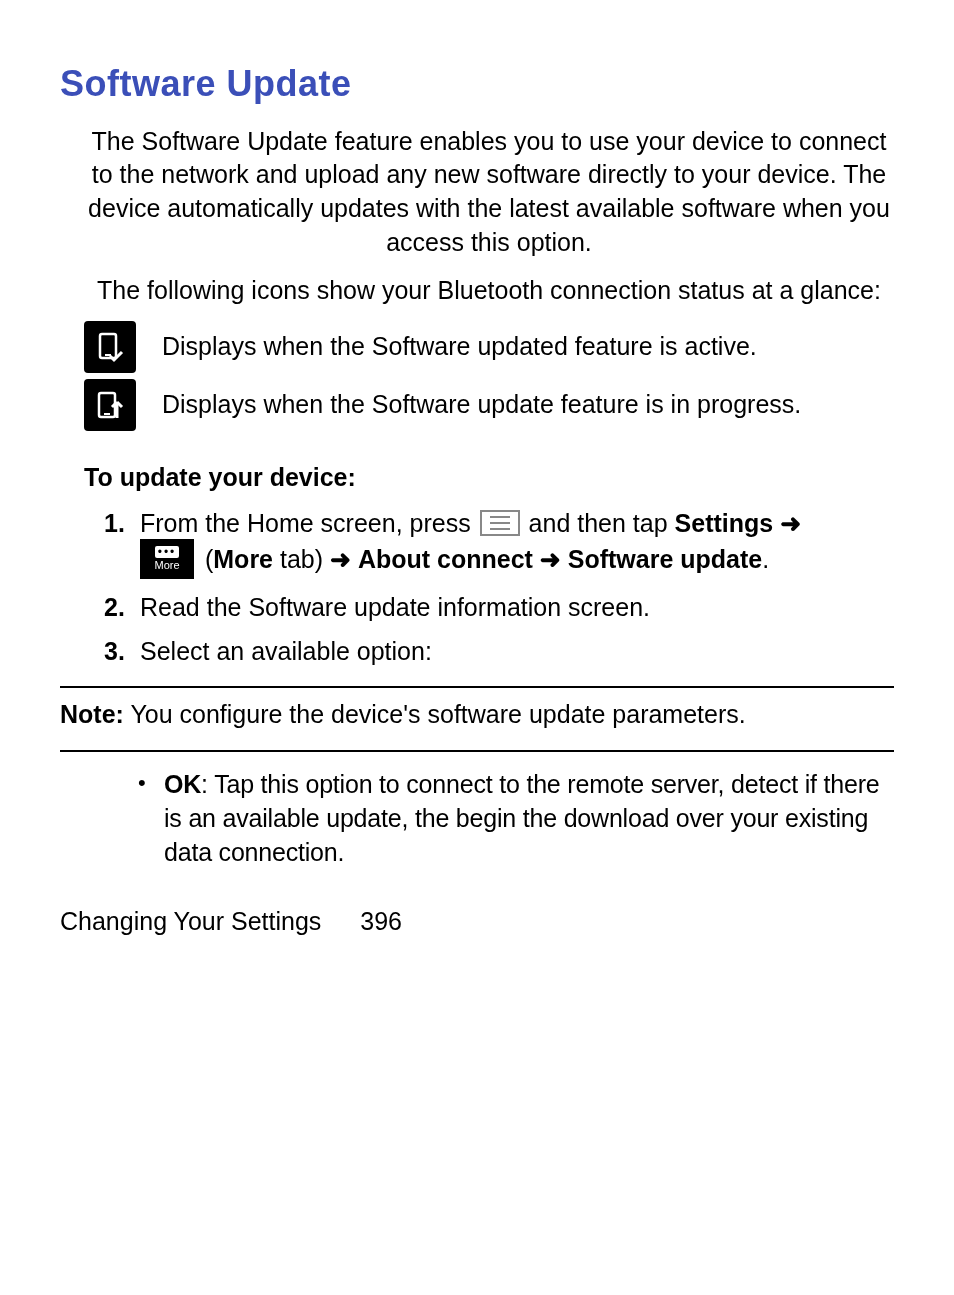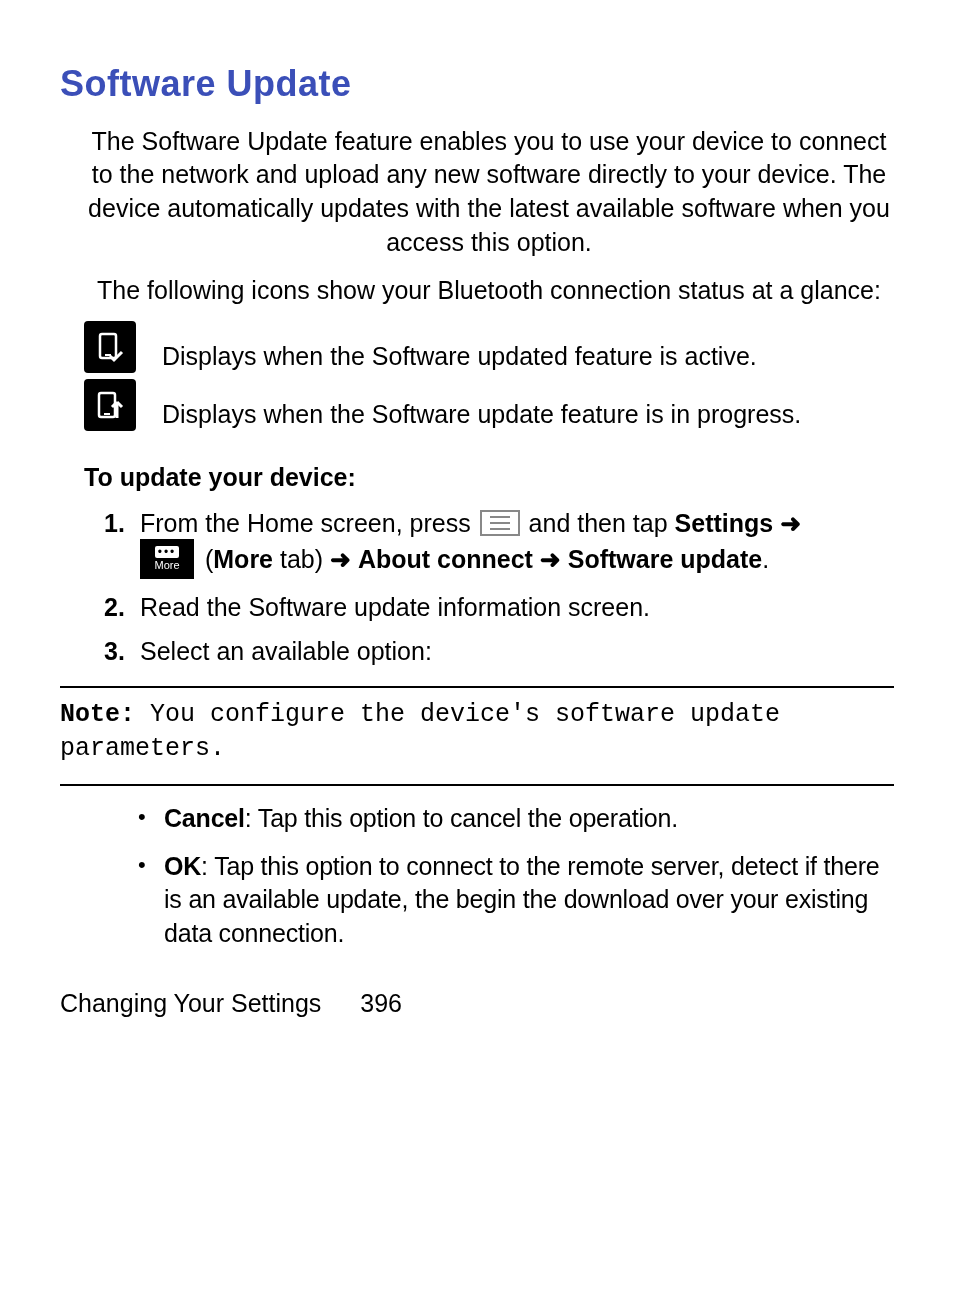--- a/index.html
+++ b/index.html
@@ -19,21 +19,21 @@
     font-size: 36px;
     margin: 0 0 16px 0;
     letter-spacing: 0.5px;
   }
   .body-para {
     margin: 0 0 14px 24px;
     text-align: center;
   }
   .icon-row {
     display: flex;
-    align-items: flex-end;
+    align-items: center;
     margin-left: 24px;
     margin-bottom: 6px;
   }
   .icon-box {
     width: 52px;
     height: 52px;
     background: #000;
     color: #fff;
     display: flex;
     align-items: center;
@@ -119,21 +119,20 @@
   .arrow {
     font-weight: bold;
   }
   hr.rule {
     border: none;
     border-top: 2.5px solid #000;
     margin: 18px 0 10px 0;
   }
   .note {
     margin: 0 0 0 0;
-    font-family: Liberation Mono, monospace;
   }
   ul.bullets {
     list-style: none;
     margin: 16px 0 0 78px;
     padding: 0;
   }
   ul.bullets > li {
     position: relative;
     padding-left: 26px;
     margin-bottom: 14px;
@@ -226,23 +225,20 @@
 </ol>
 
 <hr class="rule">
 <p class="note">
   <b>Note:</b><span> You configure the device's software update parameters.</span>
 </p>
 <hr class="rule">
 
 <ul class="bullets">
   <li>
-    <b class="cond">Cancel</b><span class="cond">: Tap this option to cancel the operation.</span>
-  </li>
-  <li>
     <b class="cond">OK</b><span class="cond">: Tap this option to connect to the remote server, detect if there is an available update, the begin the download over your existing data connection.</span>
   </li>
 </ul>
 
 <div class="footer">
   <span>Changing Your Settings</span>
   <span class="pagenum">396</span>
 </div>
 
 </body></html>

